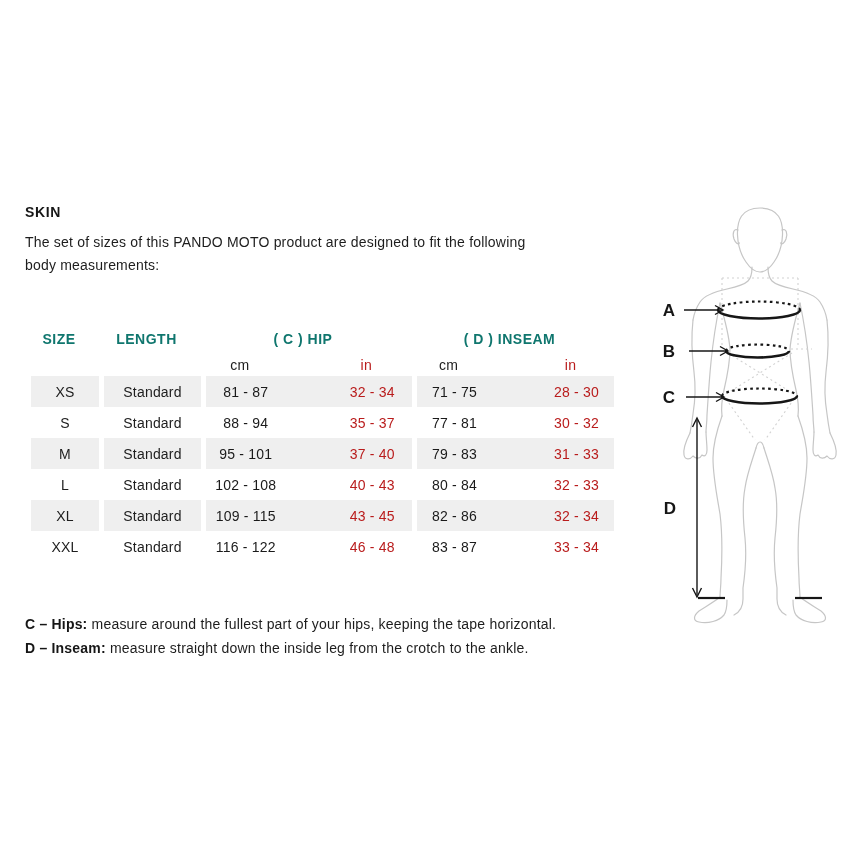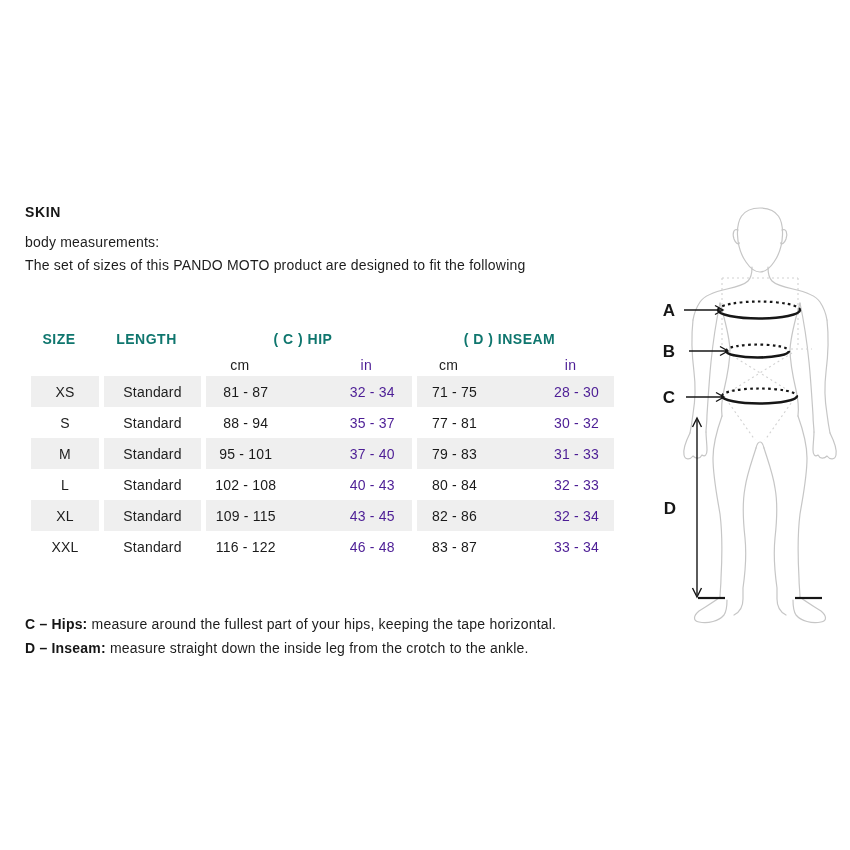--- a/index.html
+++ b/index.html
@@ -66,21 +66,21 @@
   }
   .split .sub {
     display: flex;
     align-items: center;
     justify-content: center;
     font-size: 14px;
     letter-spacing: 0.2px;
   }
   .units .sub { align-items: flex-start; padding-top: 3px; }
   .unit-cm { color: #1d1d1d; }
-  .unit-in, .val-in { color: #4c1d95; }
+  .unit-in, .val-in { color: #b91c1c; }
   .val-cm { color: #1a1a1a; }
   .t-row.shade .cell, .t-row.shade .split { background: #efefef; }
 
   
   .notes {
     position: absolute;
     left: 25px; top: 612px;
     font-size: 14px;
     letter-spacing: 0.2px;
     color: #1d1d1d;
@@ -95,22 +95,22 @@
     width: 212px; height: 460px;
   }
 </style>
 </head>
 <body>
 
 <div class="canvas">
 
   <div class="title">SKIN</div>
   <div class="intro">
+    <div class="line">The set of sizes of this PANDO MOTO product are designed to fit the following</div>
     <div class="line">body measurements:</div>
-    <div class="line">The set of sizes of this PANDO MOTO product are designed to fit the following</div>
   </div>
 
   <div class="tbl">
 
     <div class="t-row head">
       <div class="cell">SIZE</div>
       <div class="cell">LENGTH</div>
       <div class="cell">( C ) HIP</div>
       <div class="cell">( D ) INSEAM</div>
     </div>

